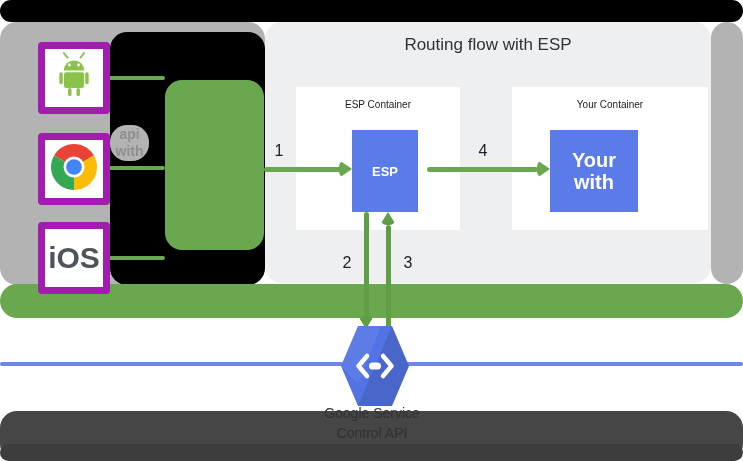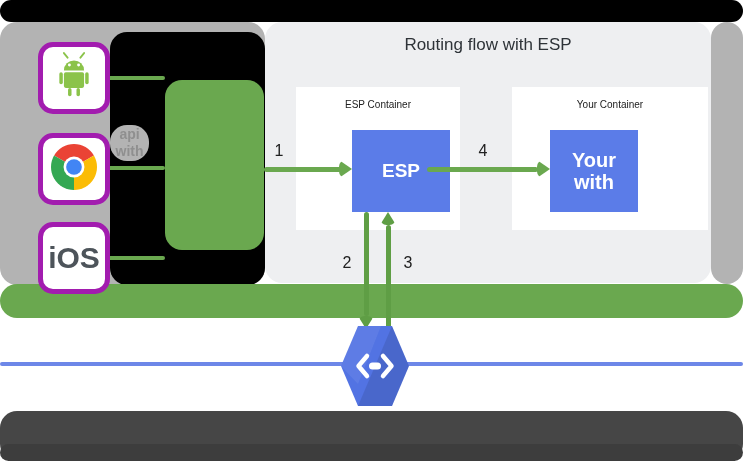--- a/index.html
+++ b/index.html
@@ -19,39 +19,39 @@
   .green-vbar { left:165px; top:80px; width:99px; height:170px; background:#6aa84f; z-index:3; }
   .green-hbar { left:0; top:284px; width:743px; height:34px; background:#6aa84f; z-index:3; }
 
   
   .stub { height:4px; background:#6aa84f; z-index:4; }
   .stub-android { left:108px; top:76px;  width:57px; }
   .stub-chrome  { left:108px; top:166px; width:57px; }
   .stub-ios     { left:108px; top:256px; width:57px; }
 
   
-  .device { width:72px; height:72px; background:#fff; border:5px solid #a21caf; border-radius:15px;
+  .device { width:72px; height:72px; background:#fff; border:7px solid #a21caf; border-radius:4px;
             display:flex; align-items:center; justify-content:center; z-index:6; }
   .device-android { left:38px; top:42px; }
   .device-chrome  { left:38px; top:133px; }
   .device-ios     { left:38px; top:222px; }
   .ios-text { font-size:30px; font-weight:bold; color:#4d545a; letter-spacing:0px; }
 
   
   .panel { left:265px; top:22px; width:446px; height:261px; background:#eeeff1; z-index:4; }
   .panel-title { position:absolute; left:0; top:13px; width:100%; text-align:center;
                  font-size:17px; color:#2e3338; }
   .container-box { position:absolute; top:65px; width:164px; height:143px; background:#fff; }
   .esp-container  { left:31px; }
   .your-container { left:247px; width:196px; }
   .container-label { position:absolute; top:12px; width:100%; text-align:center;
                      font-size:10px; color:#212121; }
   .blue-box { position:absolute; background:#5b7ce8; color:#fff; font-weight:bold;
               display:flex; flex-direction:column; align-items:center; justify-content:center; }
-  .esp-blue  { left:56px; top:43px; width:98px; height:82px; font-size:19px; }
+  .esp-blue  { left:56px; top:43px; width:66px; height:82px; font-size:13px; }
   .your-blue { left:38px; top:43px; width:88px; height:82px; font-size:20px; line-height:22px; }
 
   
   .h-shaft { height:4.5px; background:#6aa84f; z-index:6; }
   .shaft-1 { left:264px; top:167px; width:78px; }
   .shaft-4 { left:427px; top:167px; width:111px; }
   .head-right { width:0; height:0; border-top:9px solid transparent; border-bottom:9px solid transparent;
                 border-left:13px solid #6aa84f; z-index:6; }
   .head-1 { left:339px; top:160px; }
   .head-4 { left:537px; top:160px; }
@@ -171,14 +171,18 @@
       <polygon points="0,40 17,0 40,0 17,58" fill="rgba(255,255,255,0.07)"></polygon>
       <g>
         <path d="M26,30 L17.5,40 L26,50" stroke="#fff" stroke-width="4.5" fill="none" stroke-linecap="round" stroke-linejoin="round"></path>
         <path d="M42,30 L50.5,40 L42,50" stroke="#fff" stroke-width="4.5" fill="none" stroke-linecap="round" stroke-linejoin="round"></path>
         <rect x="28" y="36.5" width="12" height="7" rx="3.5" fill="#fff"></rect>
       </g>
     </svg>
   </div>
   <div class="abs dark-strip"></div>
   <div class="abs dark-strip2"></div>
+  <div class="abs service-label">
+    <div>Google Service</div>
+    <div>Control API</div>
+  </div>
 
 </div>
 
 </body></html>

